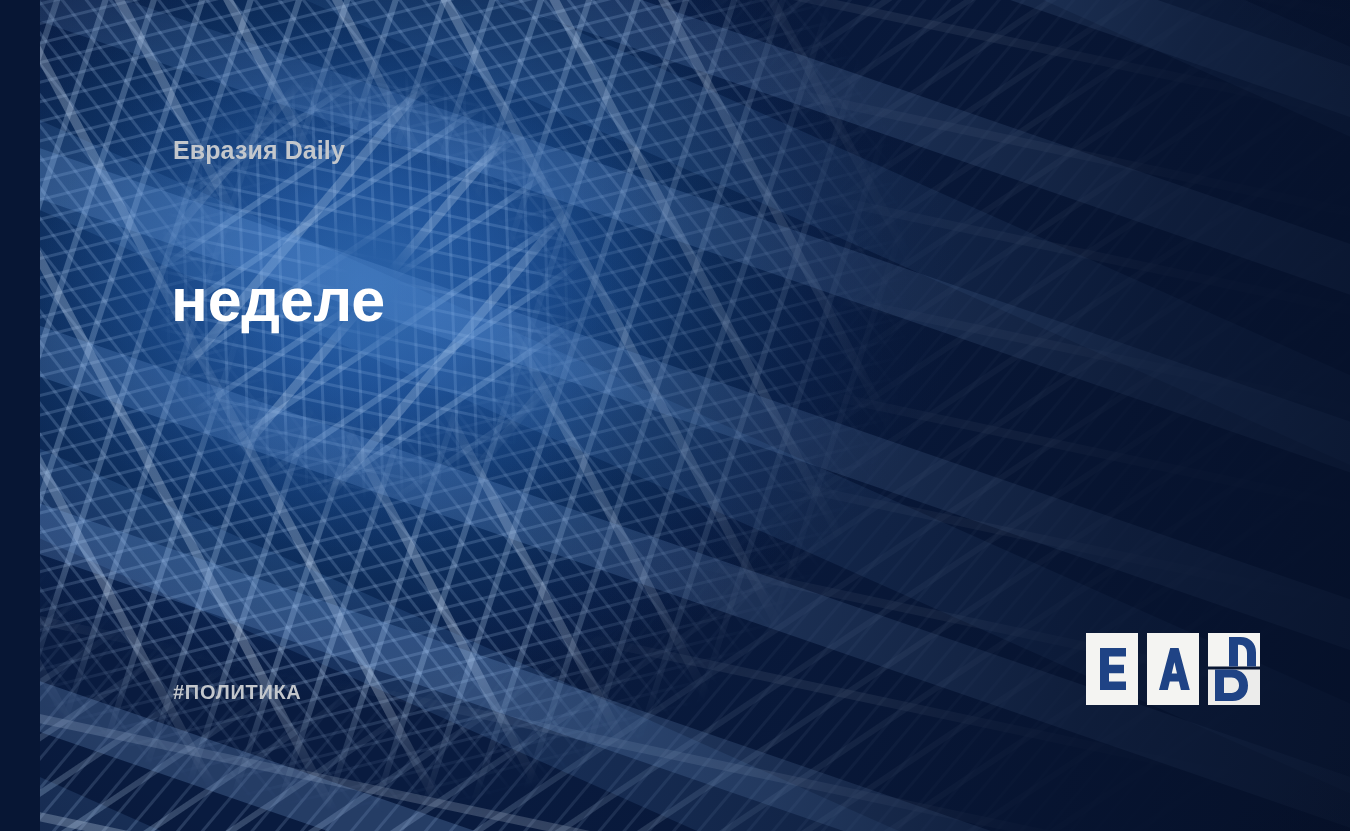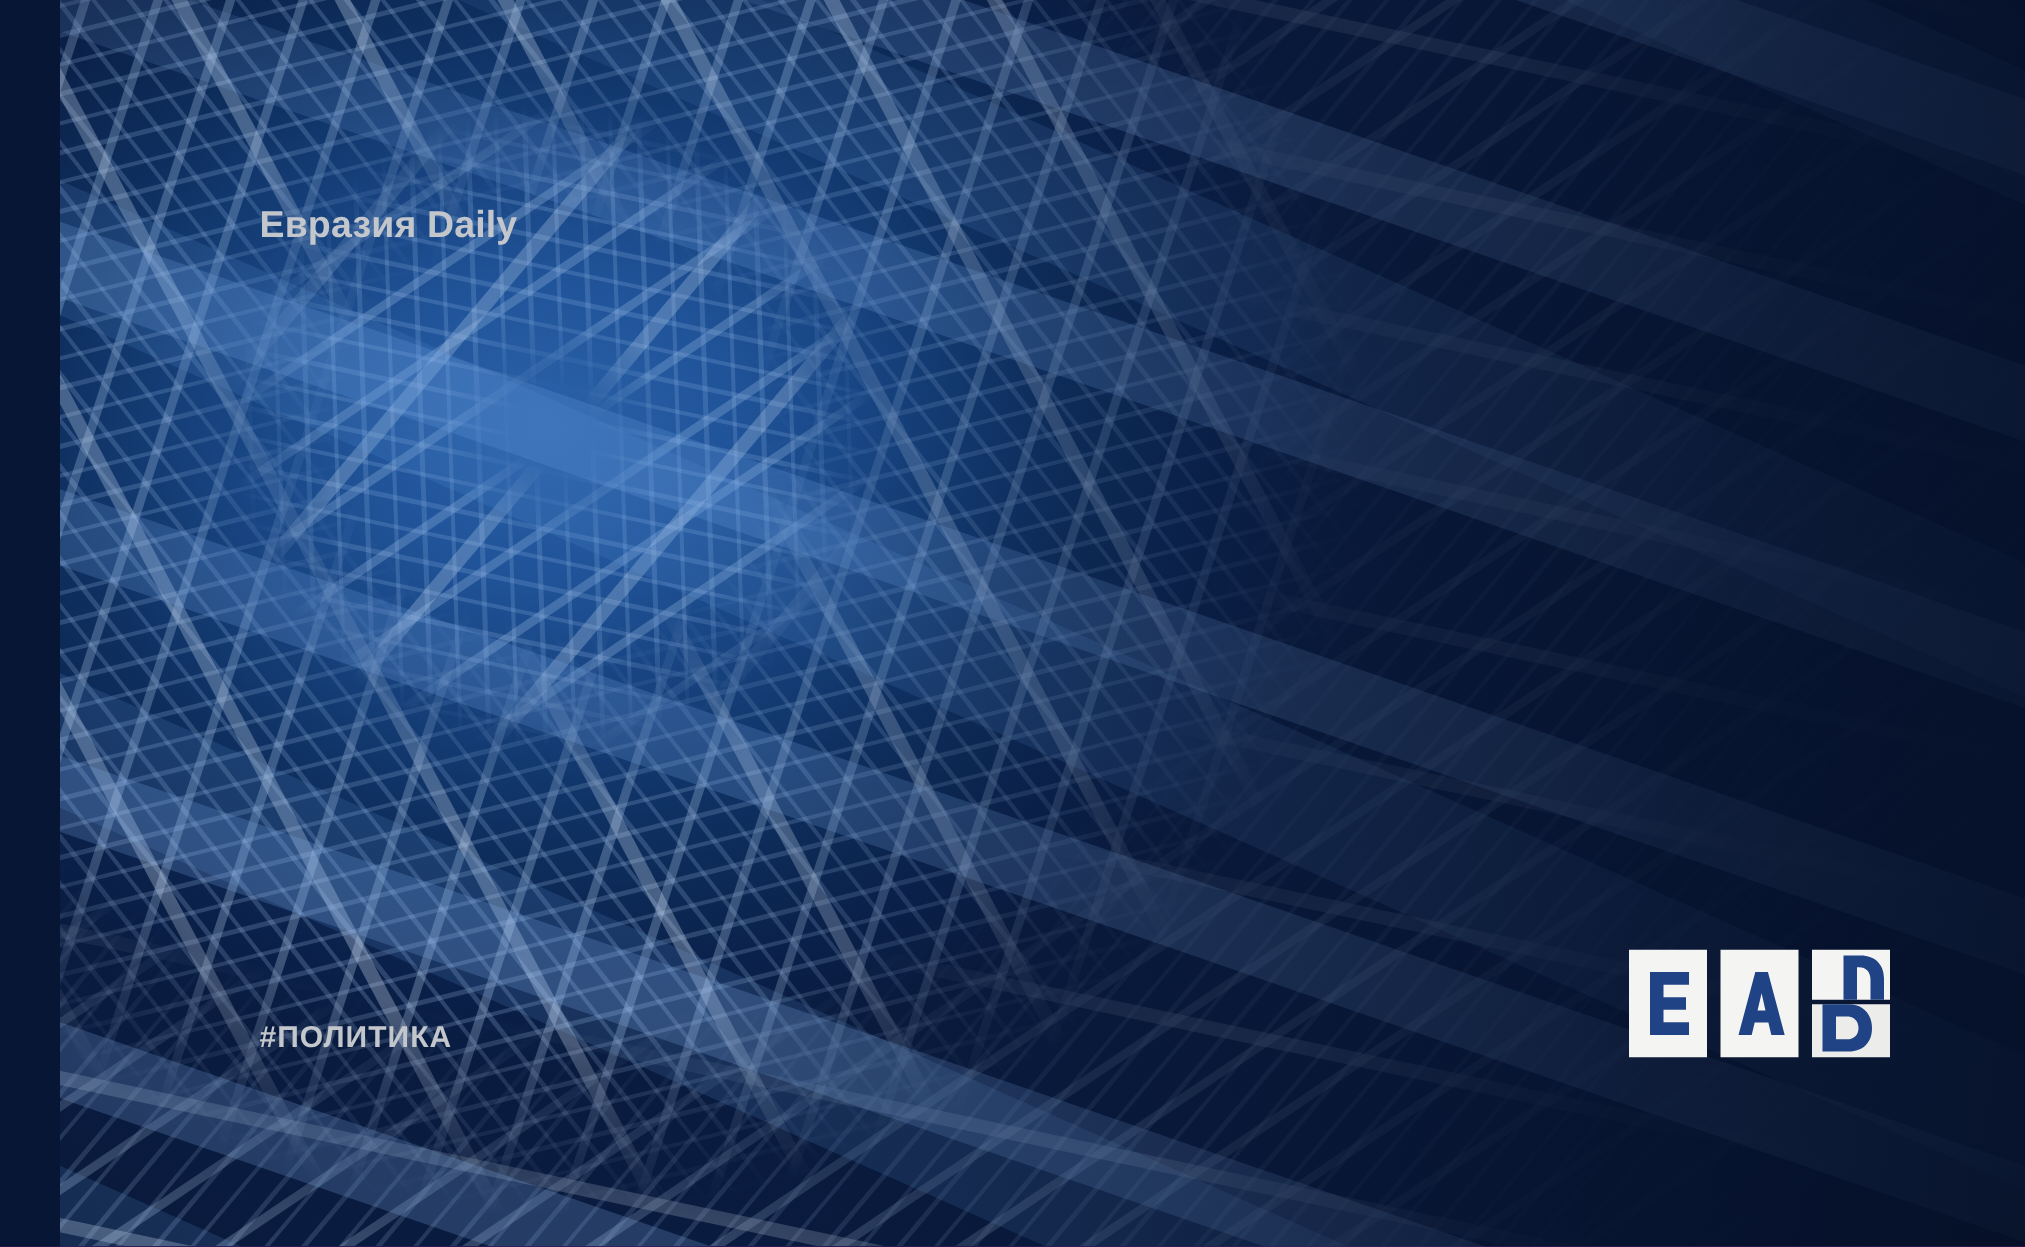--- a/index.html
+++ b/index.html
@@ -278,20 +278,21 @@
 
     <div class="bg-dark-right"></div>
     <div class="bg-vignette"></div>
   </div>
 
   <div id="content">
 
     <div id="brand">Евразия Daily</div>
 
     <div id="headline">
+      <span class="hl-line">неделе</span>
     </div>
 
     <div id="tag">#ПОЛИТИКА</div>
 
     <div id="logo">
       <svg width="174" height="72" viewBox="0 0 174 72" xmlns="http://www.w3.org/2000/svg">
 
         <rect x="0" y="0" width="52" height="72" fill="#f4f4f2"></rect>
         <path d="M14 15 H40 V23.5 H23 V31.8 H38 V40.2 H23 V48.5 H40 V57 H14 Z" fill="#1f4385"></path>
 

